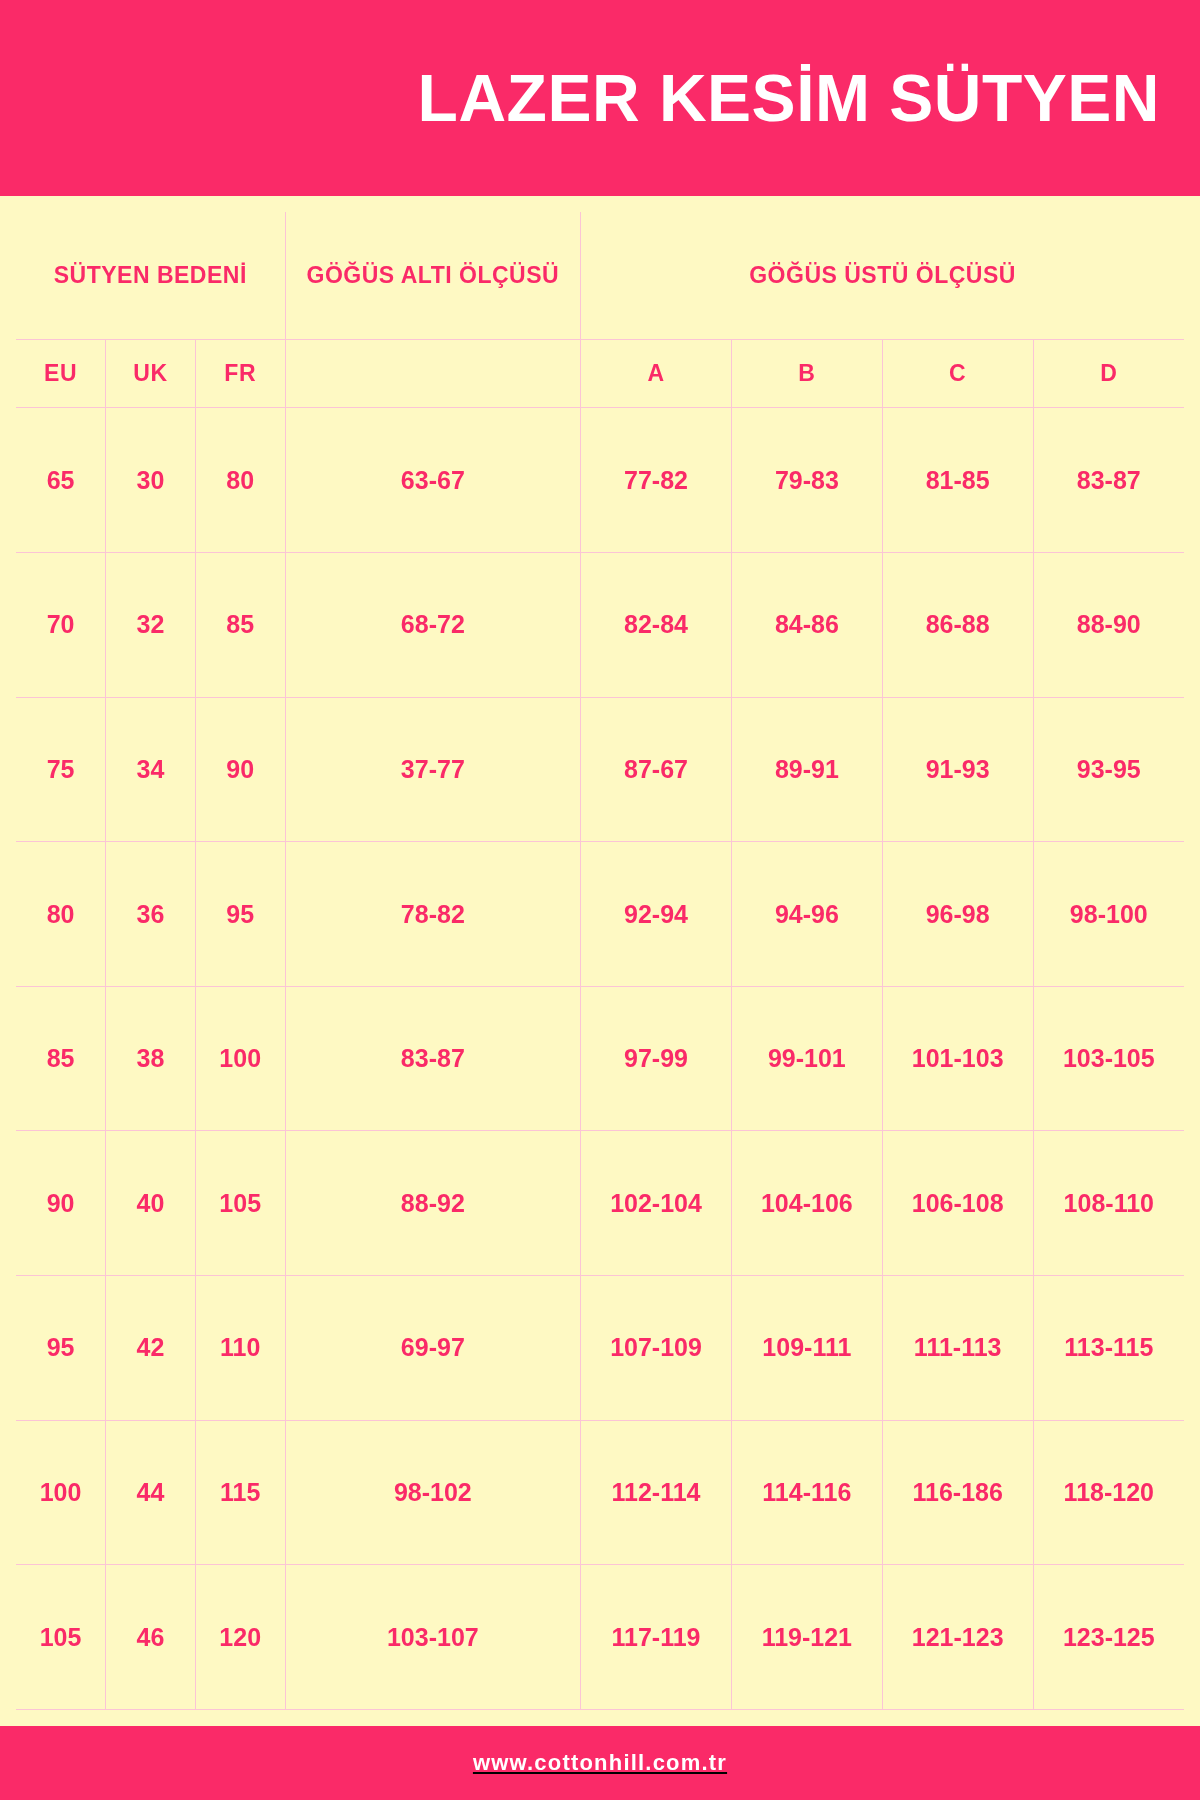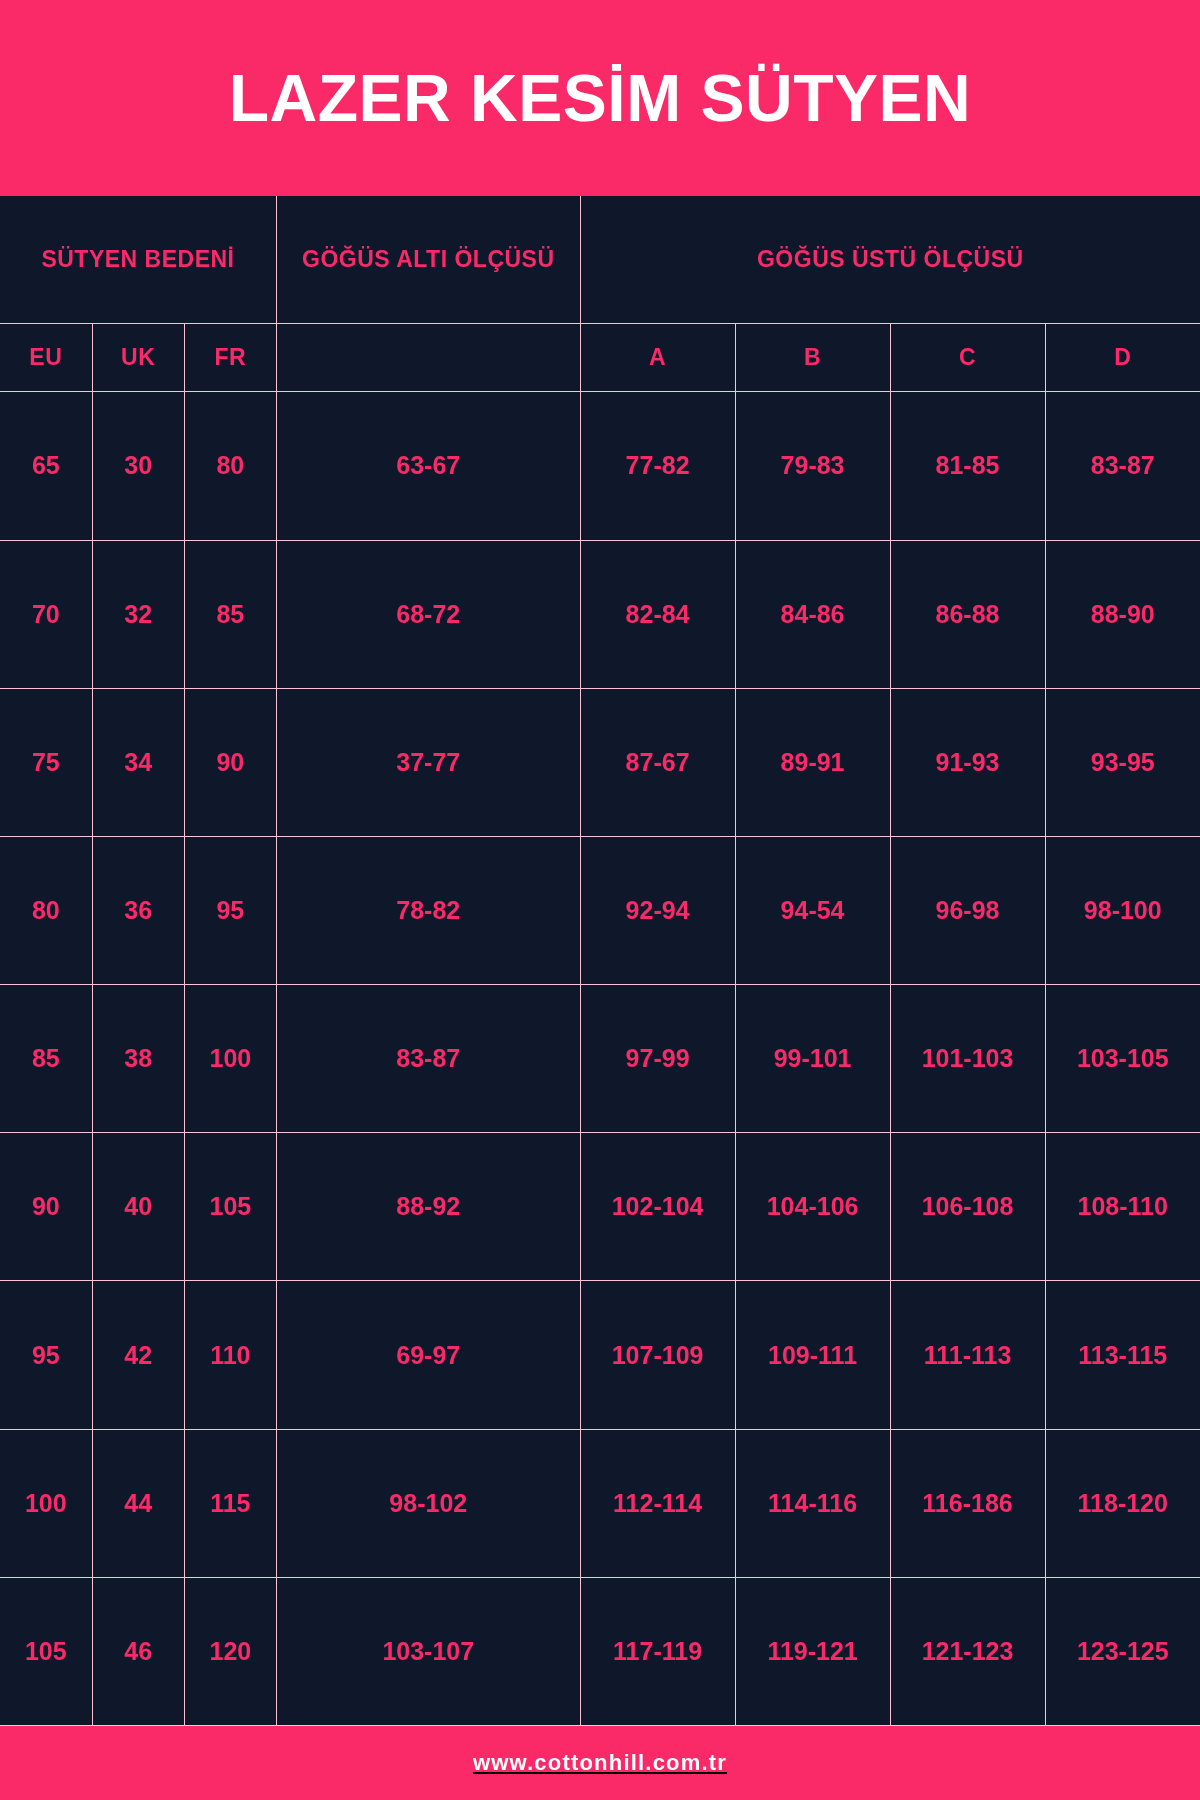--- a/index.html
+++ b/index.html
@@ -24,26 +24,27 @@
     text-align: center;
     flex: 0 0 auto;
   }
   .header-title {
     color: #ffffff;
     font-size: 66px;
     font-weight: bold;
     line-height: 1.12;
     letter-spacing: 0.5px;
     text-transform: uppercase;
+    text-align: right;
   }
   
   .table-wrap {
     flex: 1 1 auto;
-    padding: 0;
-    background: #0f172a;
+    padding: 16px;
+    background: #fef9c3;
   }
   table.size-table {
     width: 100%;
     height: 100%;
     border-collapse: collapse;
     table-layout: fixed;
   }
   table.size-table td, table.size-table th {
     border: 1px solid #fbc4d6;
     text-align: center;
@@ -164,21 +165,21 @@
           <td class="data-cell">89-91</td>
           <td class="data-cell">91-93</td>
           <td class="data-cell">93-95</td>
         </tr>
         <tr>
           <td class="data-cell">80</td>
           <td class="data-cell">36</td>
           <td class="data-cell">95</td>
           <td class="data-cell">78-82</td>
           <td class="data-cell">92-94</td>
-          <td class="data-cell">94-54</td>
+          <td class="data-cell">94-96</td>
           <td class="data-cell">96-98</td>
           <td class="data-cell">98-100</td>
         </tr>
         <tr>
           <td class="data-cell">85</td>
           <td class="data-cell">38</td>
           <td class="data-cell">100</td>
           <td class="data-cell">83-87</td>
           <td class="data-cell">97-99</td>
           <td class="data-cell">99-101</td>

